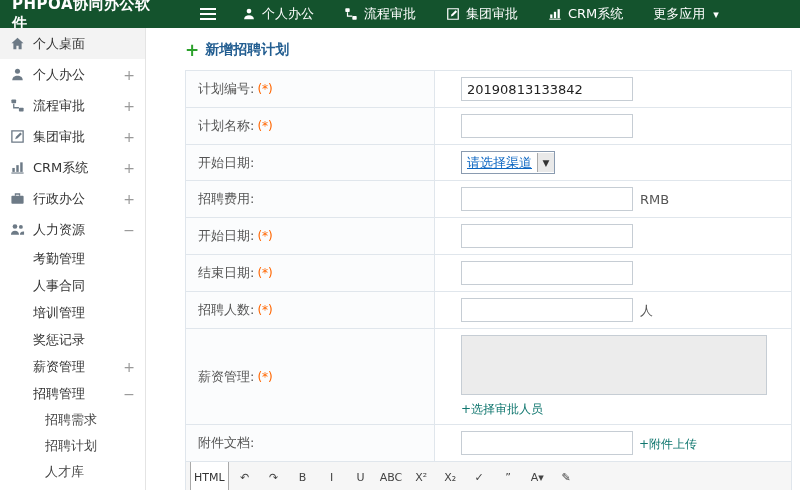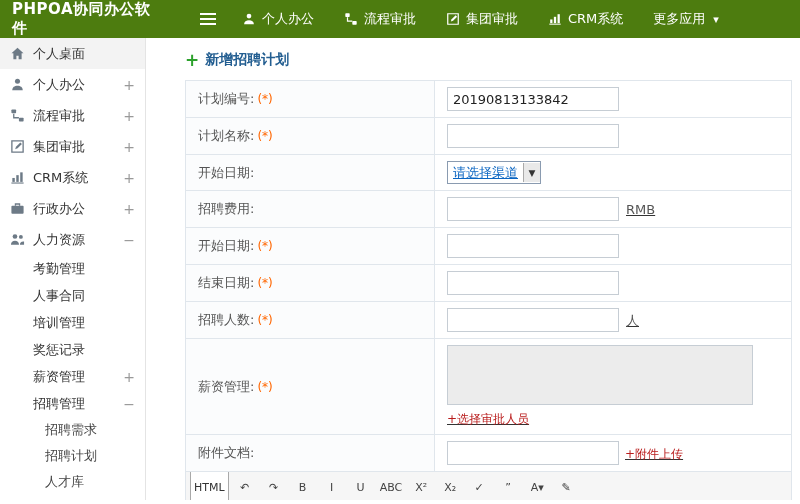--- a/index.html
+++ b/index.html
@@ -1,20 +1,20 @@
 <!DOCTYPE html>
 <html><head>
 <meta charset="utf-8">
 <style>
   html,body{margin:0;padding:0;background:#fff;}
   .screen{width:800px;height:504px;overflow:hidden;position:relative;background:#fff;
           font-family:"DejaVu Sans","Liberation Sans",sans-serif;font-size:13px;color:#333;}
 
   
-  .topbar{height:38px;background:#4d7c0f;display:flex;align-items:center;color:#fff;}
+  .topbar{height:28px;background:#14532d;display:flex;align-items:center;color:#fff;}
   .brand{font-size:15px;font-weight:bold;padding-left:12px;width:152px;letter-spacing:.5px;}
   .hamburger{margin-left:36px;width:16px;height:12px;cursor:pointer;}
   .hamburger .hb{display:block;width:16px;height:2px;background:#fff;box-shadow:0 5px 0 #fff,0 10px 0 #fff;}
   .topnav{display:flex;align-items:center;margin-left:26px;gap:30px;font-size:13px;}
   .nav-item{display:flex;align-items:center;gap:6px;cursor:pointer;white-space:nowrap;}
   .nav-item svg{display:block;}
   .nav-caret{font-size:11px;margin-left:2px;}
 
   
   .page-body{display:flex;height:462px;}
@@ -31,32 +31,32 @@
 
   
   .page-title{display:flex;align-items:center;gap:6px;margin-bottom:11px;}
   .plus-icon{color:#2ca12c;font-weight:bold;font-size:17px;line-height:1;}
   .title-text{font-size:14px;font-weight:bold;color:#235e91;}
 
   
   table.form{border-collapse:collapse;width:607px;table-layout:fixed;}
   table.form td{border:1px solid #e0e6ec;}
   td.lbl{width:224px;background:#fbfcfd;padding:8px 12px;color:#555;vertical-align:middle;}
-  td.val{padding:6px 12px;background:#fff;text-decoration:underline;}
+  td.val{padding:6px 26px;background:#fff;}
   .req{color:#ff6600;margin-left:3px;font-size:12px;}
   input.txt{width:160px;height:20px;border:1px solid #c6cdd4;padding:1px 5px;font-size:13px;
             font-family:"DejaVu Sans","Liberation Sans",sans-serif;color:#222;background:#fff;}
   .suffix{margin-left:7px;color:#555;}
   .sel{display:inline-flex;align-items:center;border:1px solid #8a9bb0;height:21px;background:#fff;cursor:pointer;}
   .sel-text{color:#0a65c2;text-decoration:underline;padding:0 5px;font-size:13px;}
   .sel-caret{width:16px;height:19px;border-left:1px solid #aaa;background:#e9e9e9;color:#333;
              font-size:9px;display:flex;align-items:center;justify-content:center;}
   textarea.appr{width:300px;height:54px;background:#ececec;border:1px solid #c6cdd4;resize:none;
                 font-family:"DejaVu Sans","Liberation Sans",sans-serif;}
-  .link{color:#b91c1c;font-size:12px;text-decoration:none;cursor:pointer;}
+  .link{color:#0f766e;font-size:12px;text-decoration:none;cursor:pointer;}
   .link-below{display:block;margin-top:3px;}
   .link-inline{margin-left:6px;}
 
   
   td.editor-cell{padding:0;background:#fff;}
   .tb-row{display:flex;align-items:center;background:#f6f6f6;border-bottom:1px solid #ddd;
           padding:3px 4px;gap:3px;height:24px;overflow:hidden;}
   .tb-btn{min-width:20px;height:20px;padding:0 2px;display:inline-flex;align-items:center;justify-content:center;
           font-size:11px;color:#444;border:1px solid transparent;cursor:pointer;}
   .tb-mode{border:1px solid #a9a9a9;background:#fff;font-size:11px;height:18px;padding:16px 3px;

